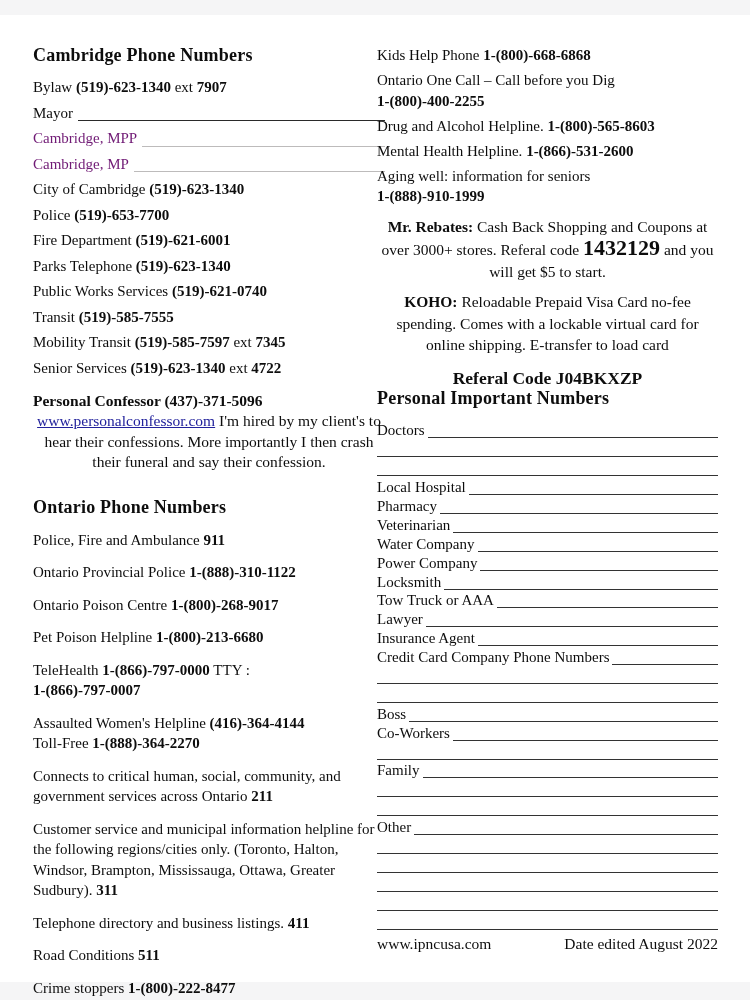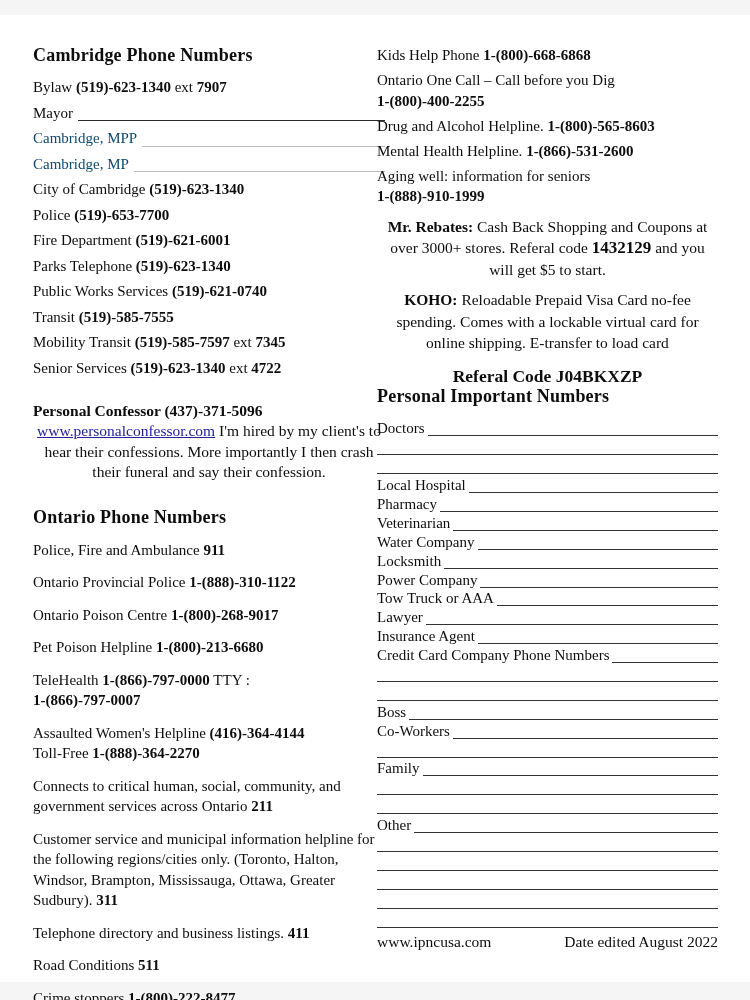--- a/index.html
+++ b/index.html
@@ -21,31 +21,31 @@
 
   h2.title{font-size:18px;font-weight:bold;margin:0 0 11px 0;line-height:21px;letter-spacing:0.2px;}
   .personal-title{margin:24px 0 3px 0;}
 
   .entry{font-size:15px;line-height:20.5px;}
   #cambridge-items .entry{margin-bottom:5px;}
   #ontario-items .entry{margin-bottom:4.5px;margin-top:12px;}
   #right-top-items .entry{margin-bottom:4.5px;}
   .s0{font-weight:normal;}
   .s1{font-weight:bold;}
-  .s2{font-weight:bold;font-size:17px;}
+  .s2{font-weight:bold;font-size:22px;}
 
   
   .fill{display:flex;align-items:center;height:20.5px;margin-bottom:5px;font-size:15px;}
   .fill .lbl{white-space:nowrap;line-height:18px;}
   .fill .ln{flex:1;margin-left:5px;height:16px;border-bottom:1.3px solid #2a2a2a;}
-  .fill.gray{color:#0c4a6e;}
+  .fill.gray{color:#701a75;}
   .fill.gray .ln{border-bottom-color:#bdbbbb;}
 
   
-  .confessor{margin-top:22px;margin-bottom:24px;}
+  .confessor{margin-top:12px;margin-bottom:24px;}
   .c-head{font-weight:bold;font-size:15.5px;line-height:21px;}
   .c-body{text-align:center;font-size:15.5px;line-height:20.5px;width:356px;margin-left:-2px;}
   .link{color:#22229c;text-decoration:underline;cursor:pointer;}
 
   
   .promo{text-align:center;font-size:15.5px;line-height:21.5px;margin-top:9px;}
   .referal{text-align:center;font-weight:bold;font-size:17.5px;margin-top:12px;line-height:20px;}
 
   
   .prow{display:flex;align-items:flex-end;height:18.9px;font-size:15px;}
@@ -199,25 +199,25 @@
         </div>
         <div class="prow">
           <span class="lbl">Veterinarian</span>
           <span class="ln"></span>
         </div>
         <div class="prow">
           <span class="lbl">Water Company</span>
           <span class="ln"></span>
         </div>
         <div class="prow">
+          <span class="lbl">Power Company</span>
+          <span class="ln"></span>
+        </div>
+        <div class="prow">
           <span class="lbl">Locksmith</span>
-          <span class="ln"></span>
-        </div>
-        <div class="prow">
-          <span class="lbl">Power Company</span>
           <span class="ln"></span>
         </div>
         <div class="prow">
           <span class="lbl">Tow Truck or AAA</span>
           <span class="ln"></span>
         </div>
         <div class="prow">
           <span class="lbl">Lawyer</span>
           <span class="ln"></span>
         </div>

